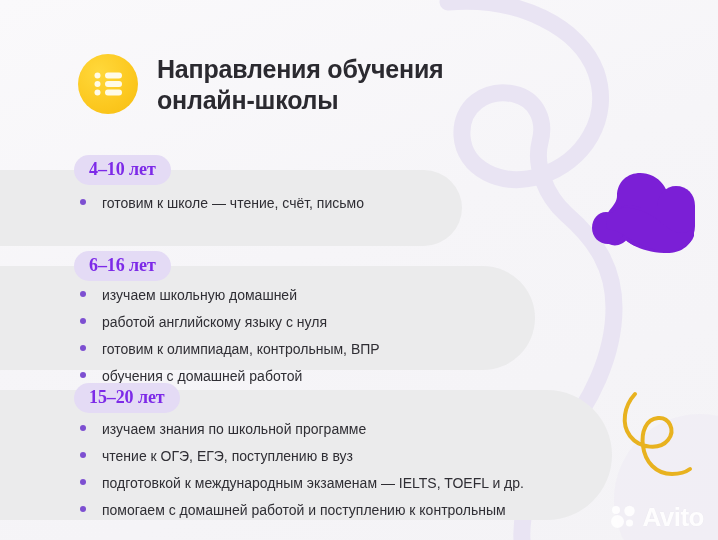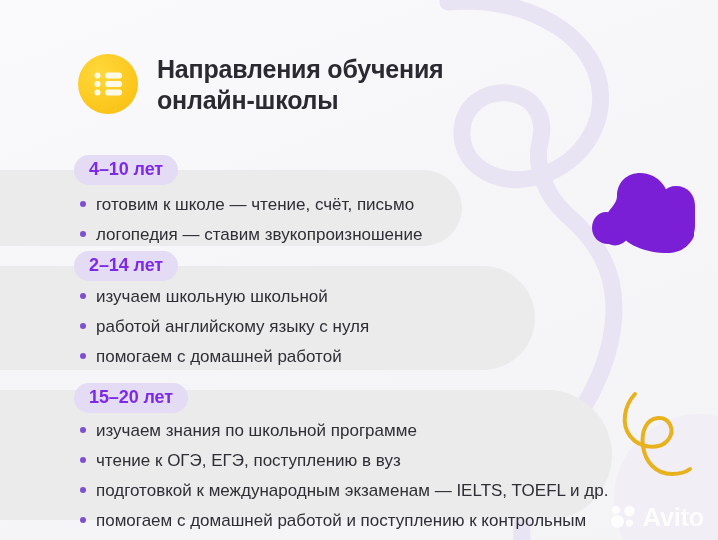--- a/index.html
+++ b/index.html
@@ -85,42 +85,43 @@
     z-index: 7;
     background: #e4dbf5;
     color: #7d2ae8;
     font-size: 18px;
     font-weight: bold;
     letter-spacing: -0.1px;
     border-radius: 20px;
     padding: 5px 15px 6px 15px;
     line-height: 1.05;
     white-space: nowrap;
+    font-family: Liberation Serif, serif;
   }
   .badge-1 { left: 74px; top: 155px; }
   .badge-2 { left: 74px; top: 251px; }
   .badge-3 { left: 74px; top: 383px; }
 
   .bullets {
     position: absolute;
     z-index: 6;
     left: 80px;
     margin: 0;
     padding: 0;
     list-style: none;
   }
   .bullets-1 { top: 196px; }
   .bullets-2 { top: 288px; }
   .bullets-3 { top: 422px; }
 
   .bullet-item {
     display: flex;
     align-items: baseline;
-    gap: 10px;
-    font-size: 17px;
+    gap: 16px;
+    font-size: 14px;
     color: #2f2e34;
     line-height: 1;
     padding: 0 0 13px 0;
     white-space: nowrap;
   }
   .bullet-item:last-child { padding-bottom: 0; }
   .bullet-dot {
     width: 6px;
     height: 6px;
     border-radius: 50%;
@@ -195,40 +196,40 @@
 
   <div class="cards">
 
     <div class="card card-1"></div>
     <div class="badge badge-1">4–10 лет</div>
     <ul class="bullets bullets-1">
       <li class="bullet-item">
         <span class="bullet-dot"></span>
         <span>готовим к школе — чтение, счёт, письмо</span>
       </li>
-      <li class="bullet-item">
-        <span class="bullet-dot"></span>
-        <span>логопедия — ставим звукопроизношение</span>
-      </li>
     </ul>
 
     <div class="card card-2"></div>
-    <div class="badge badge-2">2–14 лет</div>
+    <div class="badge badge-2">6–16 лет</div>
     <ul class="bullets bullets-2">
       <li class="bullet-item">
         <span class="bullet-dot"></span>
-        <span>изучаем школьную школьной</span>
+        <span>изучаем школьную домашней</span>
       </li>
       <li class="bullet-item">
         <span class="bullet-dot"></span>
         <span>работой английскому языку с нуля</span>
       </li>
       <li class="bullet-item">
         <span class="bullet-dot"></span>
-        <span>помогаем с домашней работой</span>
+        <span>готовим к олимпиадам, контрольным, ВПР</span>
+      </li>
+      <li class="bullet-item">
+        <span class="bullet-dot"></span>
+        <span>обучения с домашней работой</span>
       </li>
     </ul>
 
     <div class="card card-3"></div>
     <div class="badge badge-3">15–20 лет</div>
     <ul class="bullets bullets-3">
       <li class="bullet-item">
         <span class="bullet-dot"></span>
         <span>изучаем знания по школьной программе</span>
       </li>

